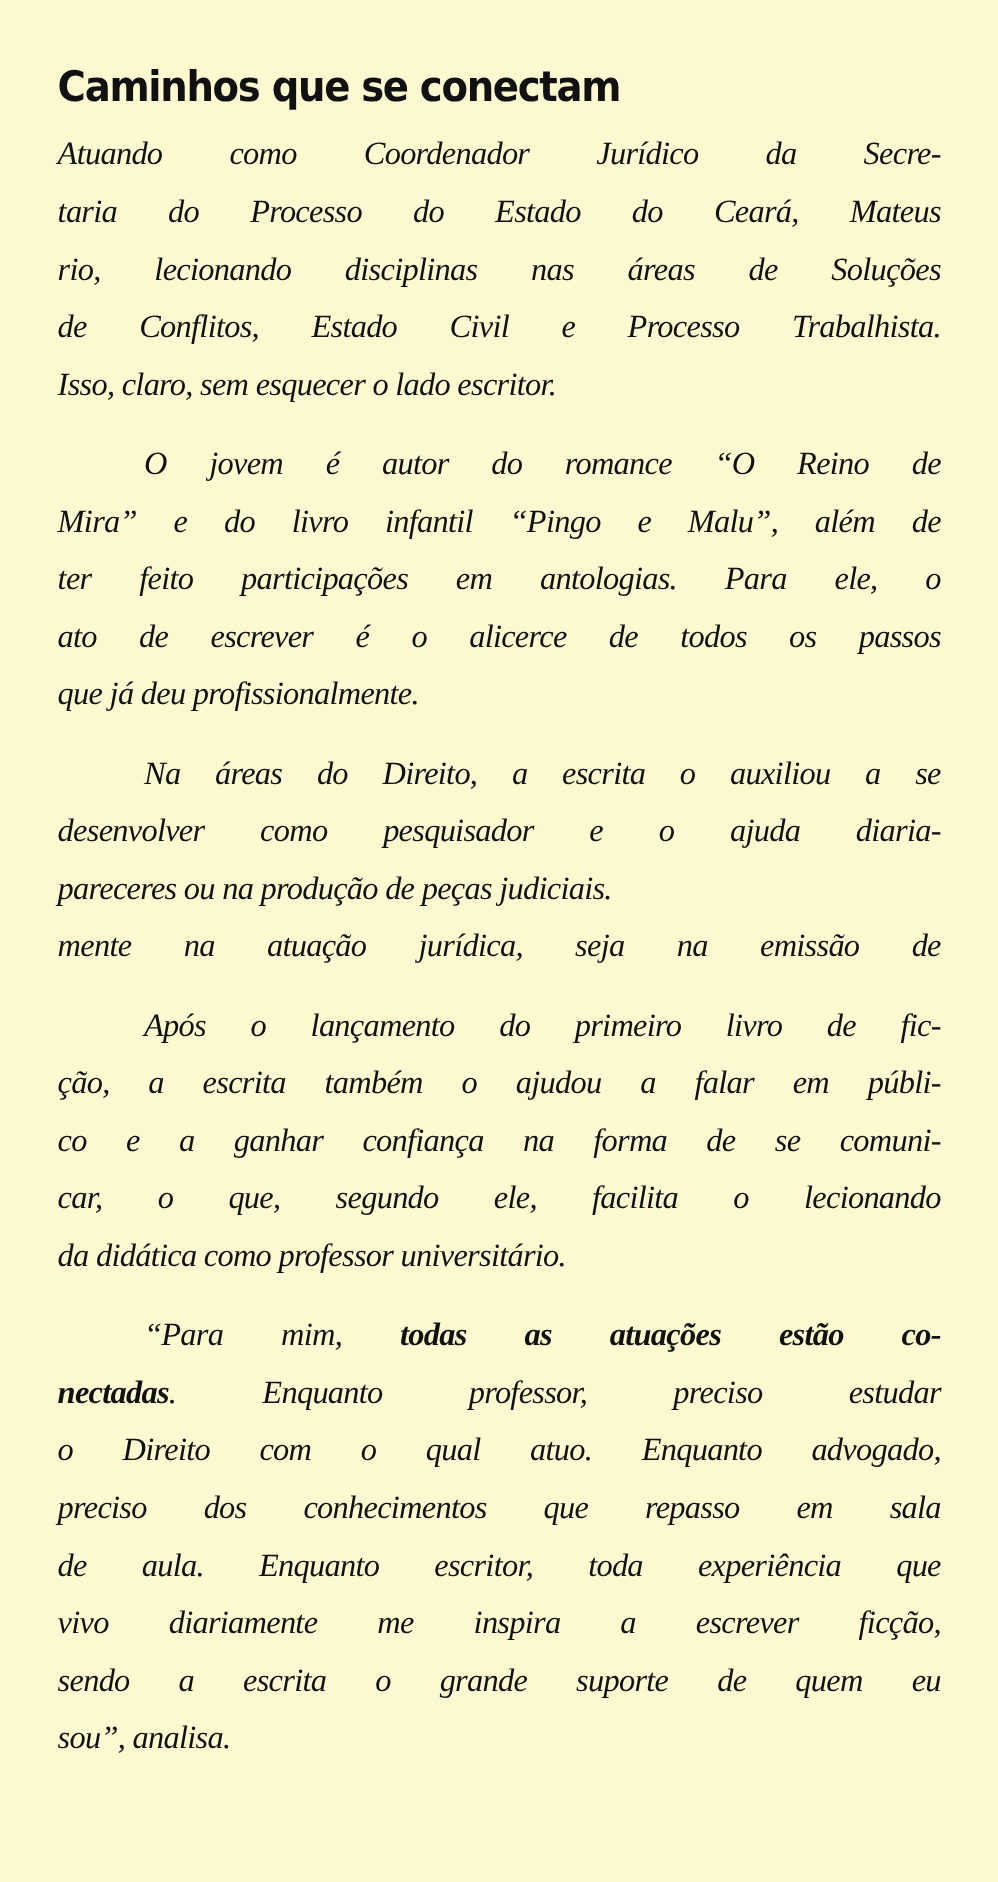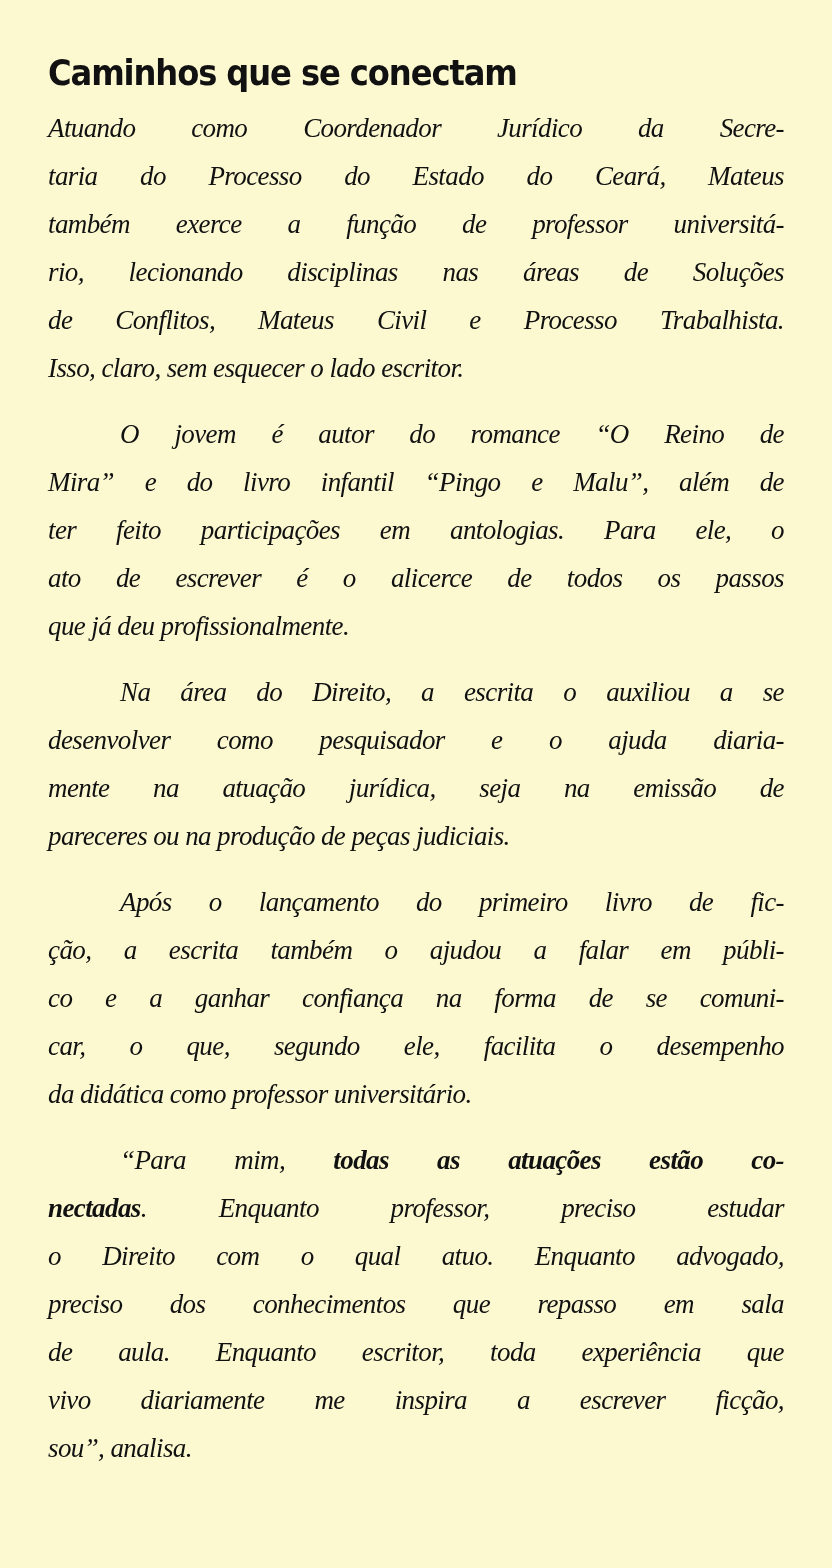--- a/index.html
+++ b/index.html
@@ -40,51 +40,51 @@
 </style>
 </head>
 <body>
 
 <div class="page">
   <h2 class="title">Caminhos que se conectam</h2>
 
   <div class="para">
     <div class="line">Atuando como Coordenador Jurídico da Secre-</div>
     <div class="line">taria do Processo do Estado do Ceará, Mateus</div>
-    <div class="line">também exerce a função de professor universitá-</div>
     <div class="line">rio, lecionando disciplinas nas áreas de Soluções</div>
-    <div class="line">de Conflitos, Mateus Civil e Processo Trabalhista.</div>
+    <div class="line">de Conflitos, Estado Civil e Processo Trabalhista.</div>
     <div class="line last">Isso, claro, sem esquecer o lado escritor.</div>
   </div>
 
   <div class="para">
     <div class="line indent">O jovem é autor do romance “O Reino de</div>
     <div class="line">Mira” e do livro infantil “Pingo e Malu”, além de</div>
     <div class="line">ter feito participações em antologias. Para ele, o</div>
     <div class="line">ato de escrever é o alicerce de todos os passos</div>
     <div class="line last">que já deu profissionalmente.</div>
   </div>
 
   <div class="para">
-    <div class="line indent">Na área do Direito, a escrita o auxiliou a se</div>
+    <div class="line indent">Na áreas do Direito, a escrita o auxiliou a se</div>
     <div class="line">desenvolver como pesquisador e o ajuda diaria-</div>
+    <div class="line last">pareceres ou na produção de peças judiciais.</div>
     <div class="line">mente na atuação jurídica, seja na emissão de</div>
-    <div class="line last">pareceres ou na produção de peças judiciais.</div>
   </div>
 
   <div class="para">
     <div class="line indent">Após o lançamento do primeiro livro de fic-</div>
     <div class="line">ção, a escrita também o ajudou a falar em públi-</div>
     <div class="line">co e a ganhar confiança na forma de se comuni-</div>
-    <div class="line">car, o que, segundo ele, facilita o desempenho</div>
+    <div class="line">car, o que, segundo ele, facilita o lecionando</div>
     <div class="line last">da didática como professor universitário.</div>
   </div>
 
   <div class="para">
     <div class="line indent"><span>“Para mim, </span><b>todas as atuações estão co-</b></div>
     <div class="line"><b>nectadas</b><span>. Enquanto professor, preciso estudar</span></div>
     <div class="line">o Direito com o qual atuo. Enquanto advogado,</div>
     <div class="line">preciso dos conhecimentos que repasso em sala</div>
     <div class="line">de aula. Enquanto escritor, toda experiência que</div>
     <div class="line">vivo diariamente me inspira a escrever ficção,</div>
+    <div class="line">sendo a escrita o grande suporte de quem eu</div>
     <div class="line last">sou”, analisa.</div>
   </div>
 </div>
 
 </body></html>

